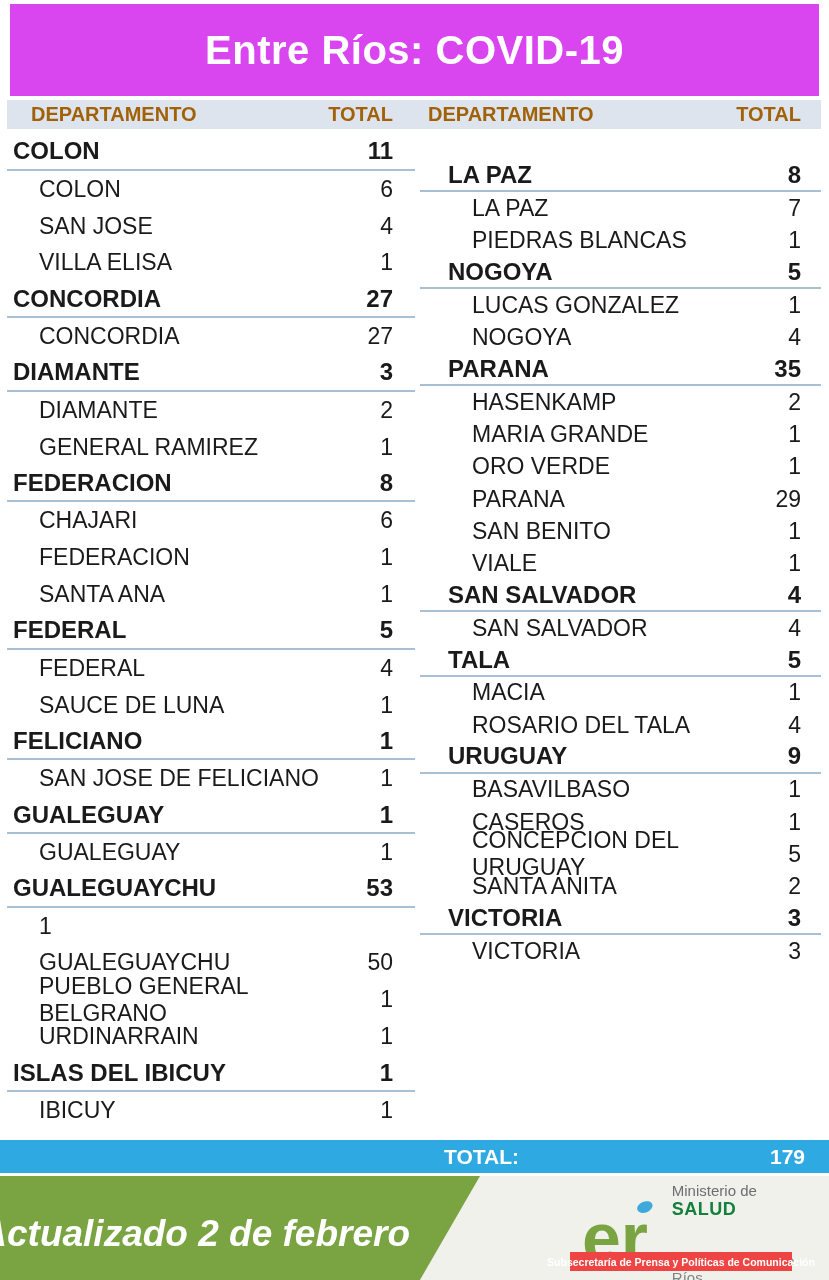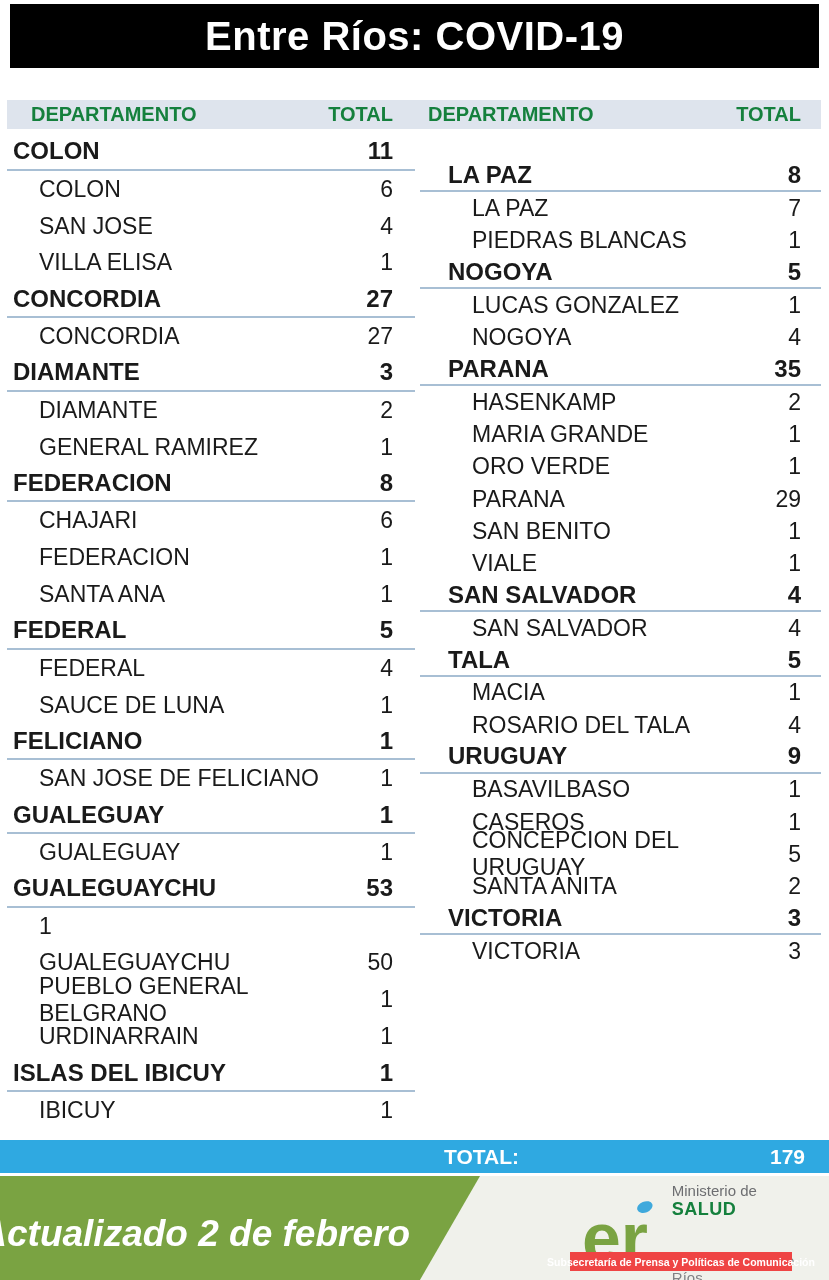--- a/index.html
+++ b/index.html
@@ -5,33 +5,33 @@
   html,body{margin:0;padding:0;background:#ffffff;}
   .page{
     position:relative;
     width:829px;height:1280px;
     background:#ffffff;
     font-family:"Liberation Sans",sans-serif;
     overflow:hidden;
   }
   
   .title-bar{
-    position:absolute;left:10px;right:10px;top:4px;height:64px;
-    background:#000000;
+    position:absolute;left:10px;right:10px;top:4px;height:92px;
+    background:#d946ef;
     display:flex;align-items:center;justify-content:center;
   }
   .title{
     color:#ffffff;font-size:40px;font-weight:bold;letter-spacing:.5px;
   }
   
   .thead{
     position:absolute;left:7px;right:8px;top:100px;height:29px;
     background:#DEE4ED;
     display:flex;align-items:stretch;
-    font-size:20px;font-weight:bold;color:#15803d;
+    font-size:20px;font-weight:bold;color:#a16207;
   }
   .thead-group{display:flex;align-items:center;justify-content:space-between;}
   .thead-left{width:408px;padding-left:24px;padding-right:22px;box-sizing:border-box;}
   .thead-right{flex:1;padding-left:13px;padding-right:20px;box-sizing:border-box;}
   
   .col{position:absolute;color:#1a1a1a;}
   .col-left{left:7px;top:134px;width:408px;}
   .col-right{left:420px;top:160px;width:401px;}
   .row{
     display:flex;align-items:center;justify-content:space-between;

